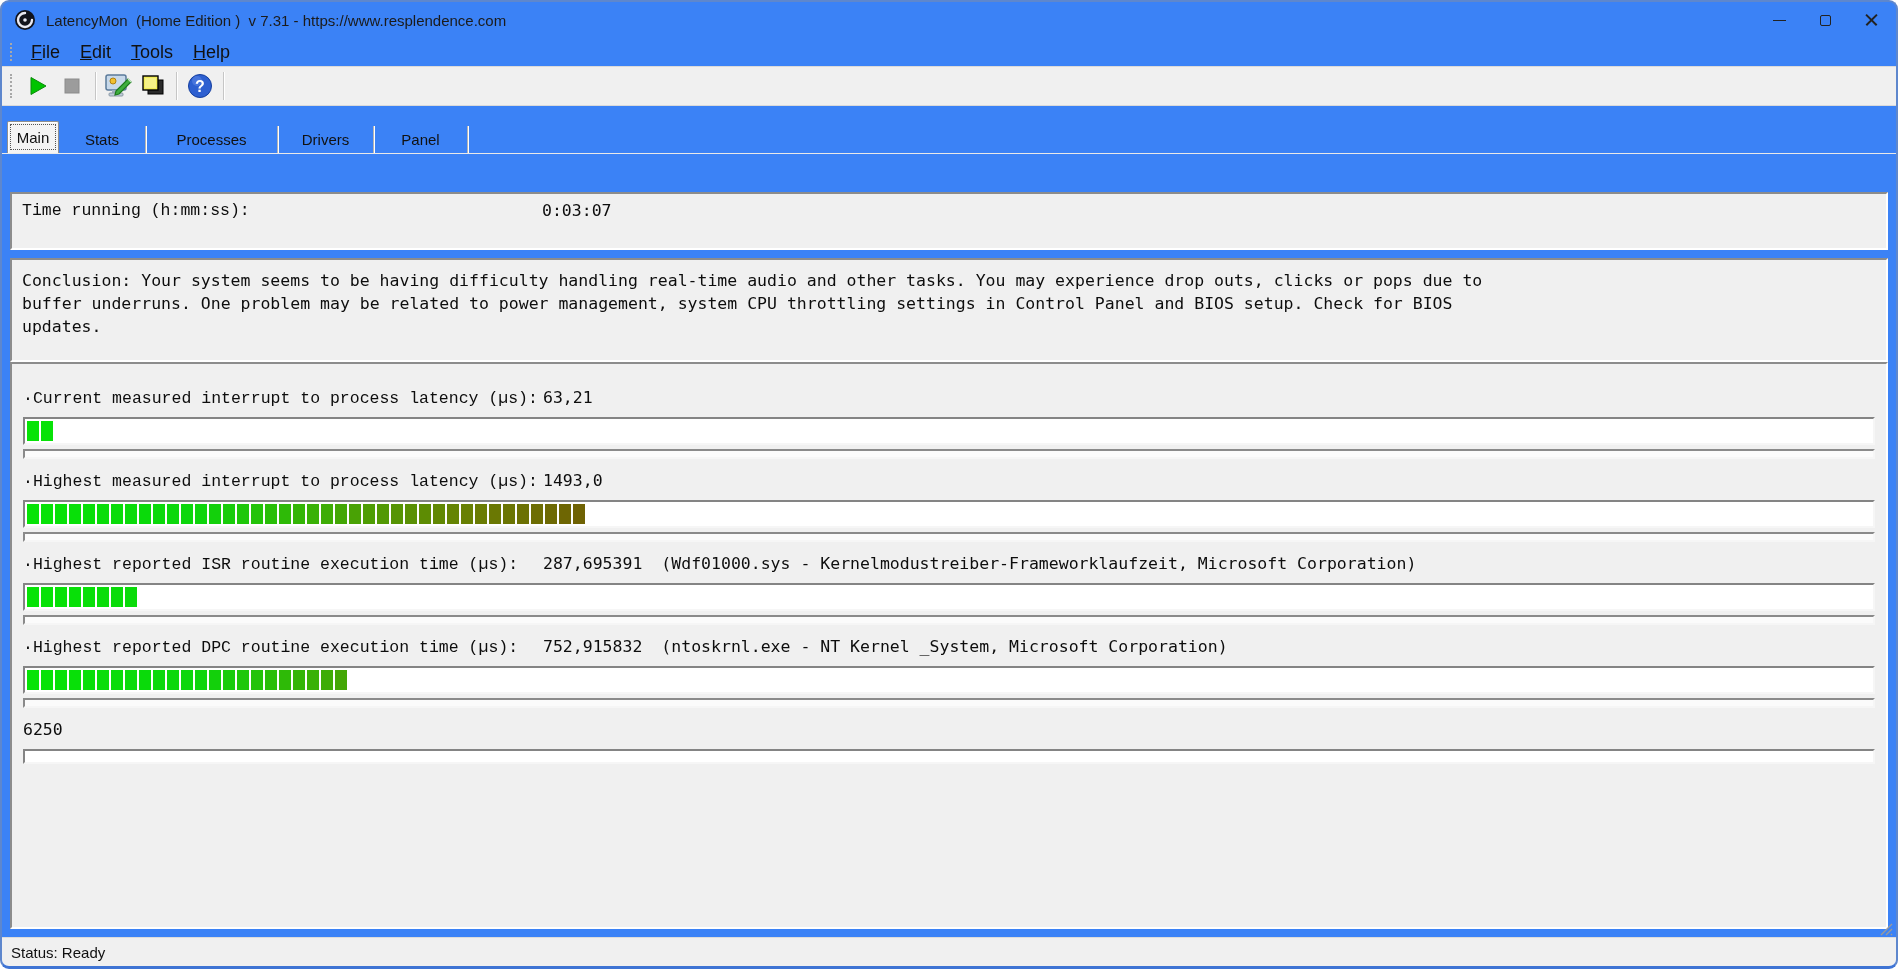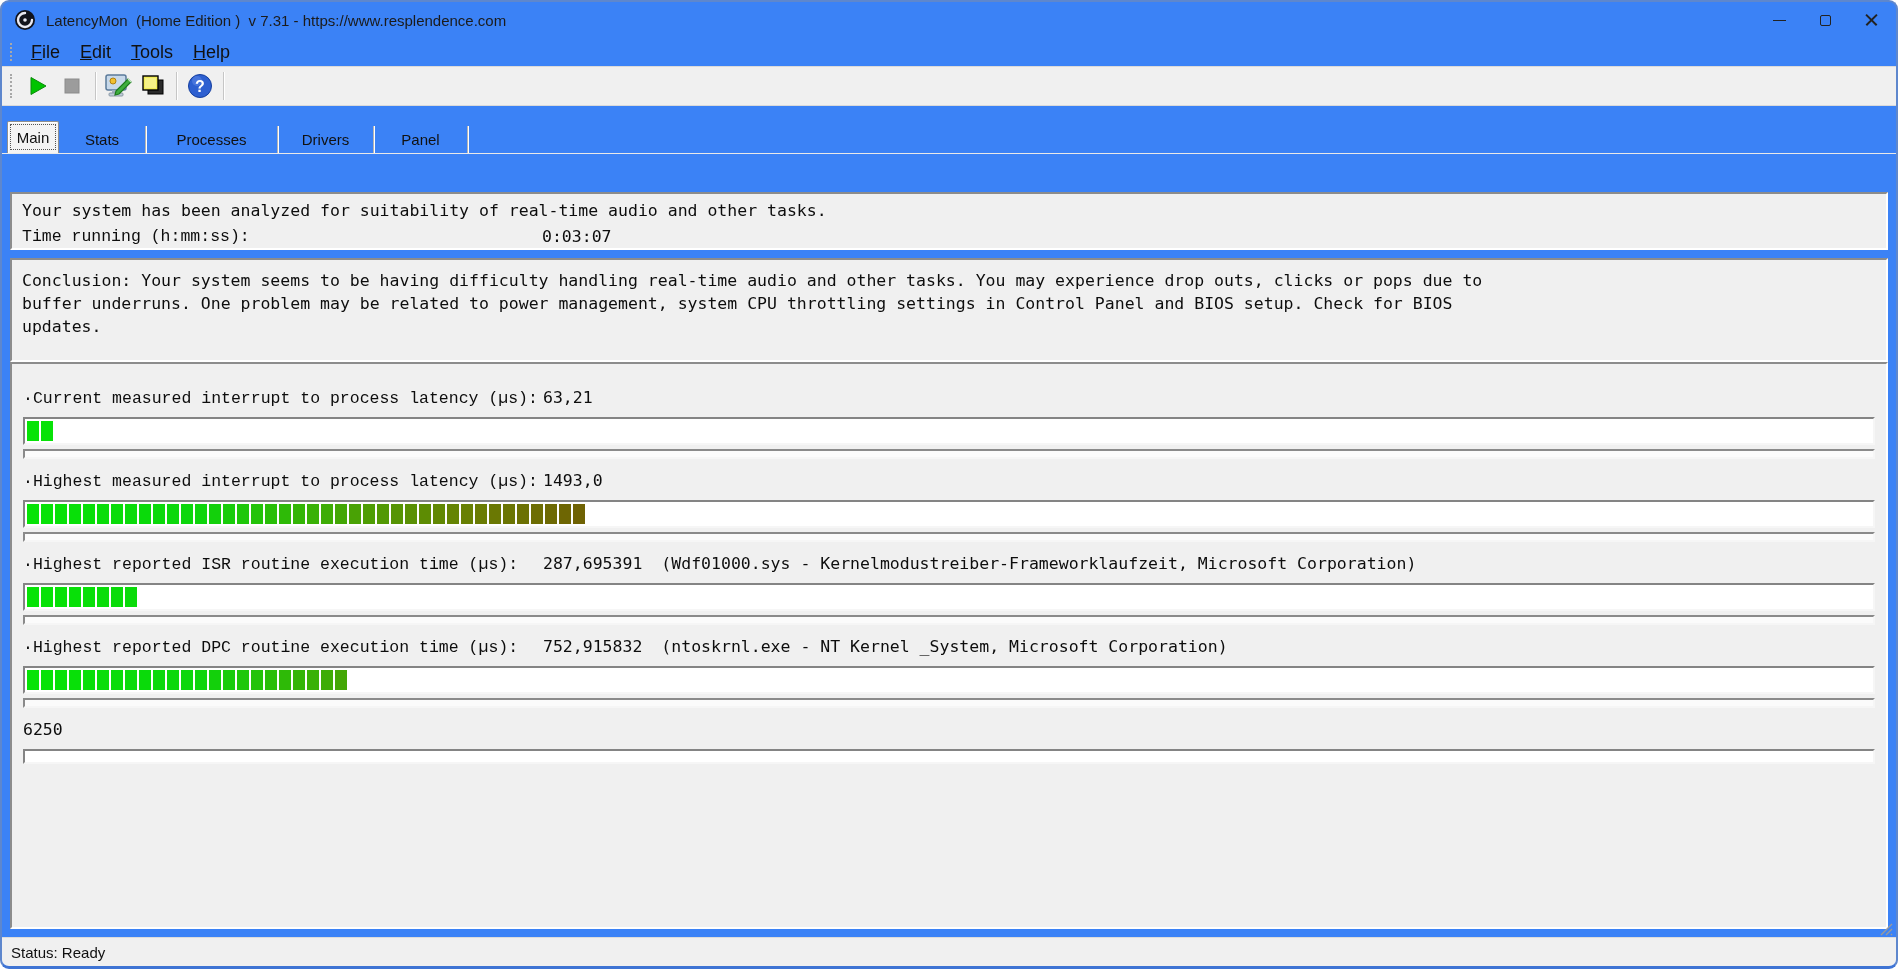--- a/index.html
+++ b/index.html
@@ -165,21 +165,20 @@
     <div class="tab tab-w0 mnemonic selected">Main</div>
     <div class="tab tab-w1 mnemonic">Stats</div>
     <div class="tab tab-w2 mnemonic">Processes</div>
     <div class="tab tab-w3 mnemonic">Drivers</div>
     <div class="tab tab-w4 mnemonic">Panel</div>
   </div>
 
   <div class="page">
 
     <div class="gbox box-analysis">
-      <div class="aline mono">Your system has been analyzed for suitability of real-time audio and other tasks.</div>
       <div class="aline mono">
         <span class="lab520">Time running (h:mm:ss):</span>
         <span>0:03:07</span>
       </div>
     </div>
 
     <div class="gbox box-conclusion">
       <div class="cline mono">Conclusion: Your system seems to be having difficulty handling real-time audio and other tasks. You may experience drop outs, clicks or pops due to</div>
       <div class="cline mono">buffer underruns. One problem may be related to power management, system CPU throttling settings in Control Panel and BIOS setup. Check for BIOS</div>
       <div class="cline mono">updates.</div>

